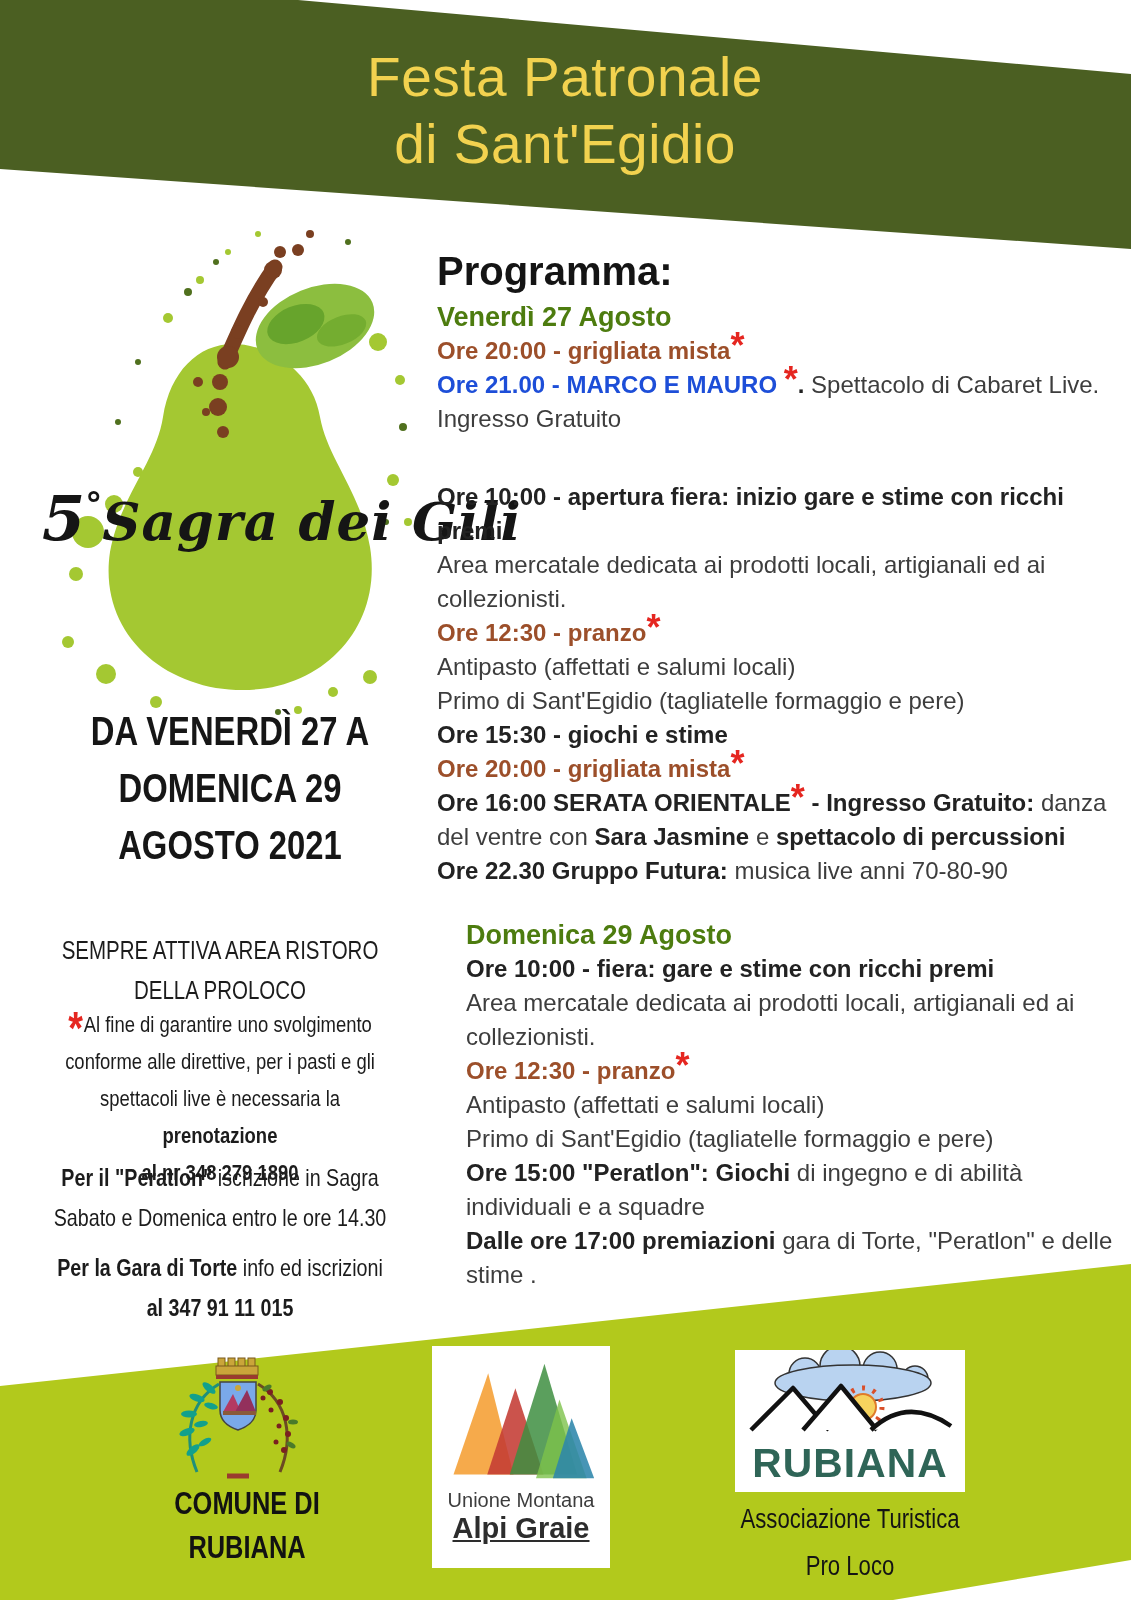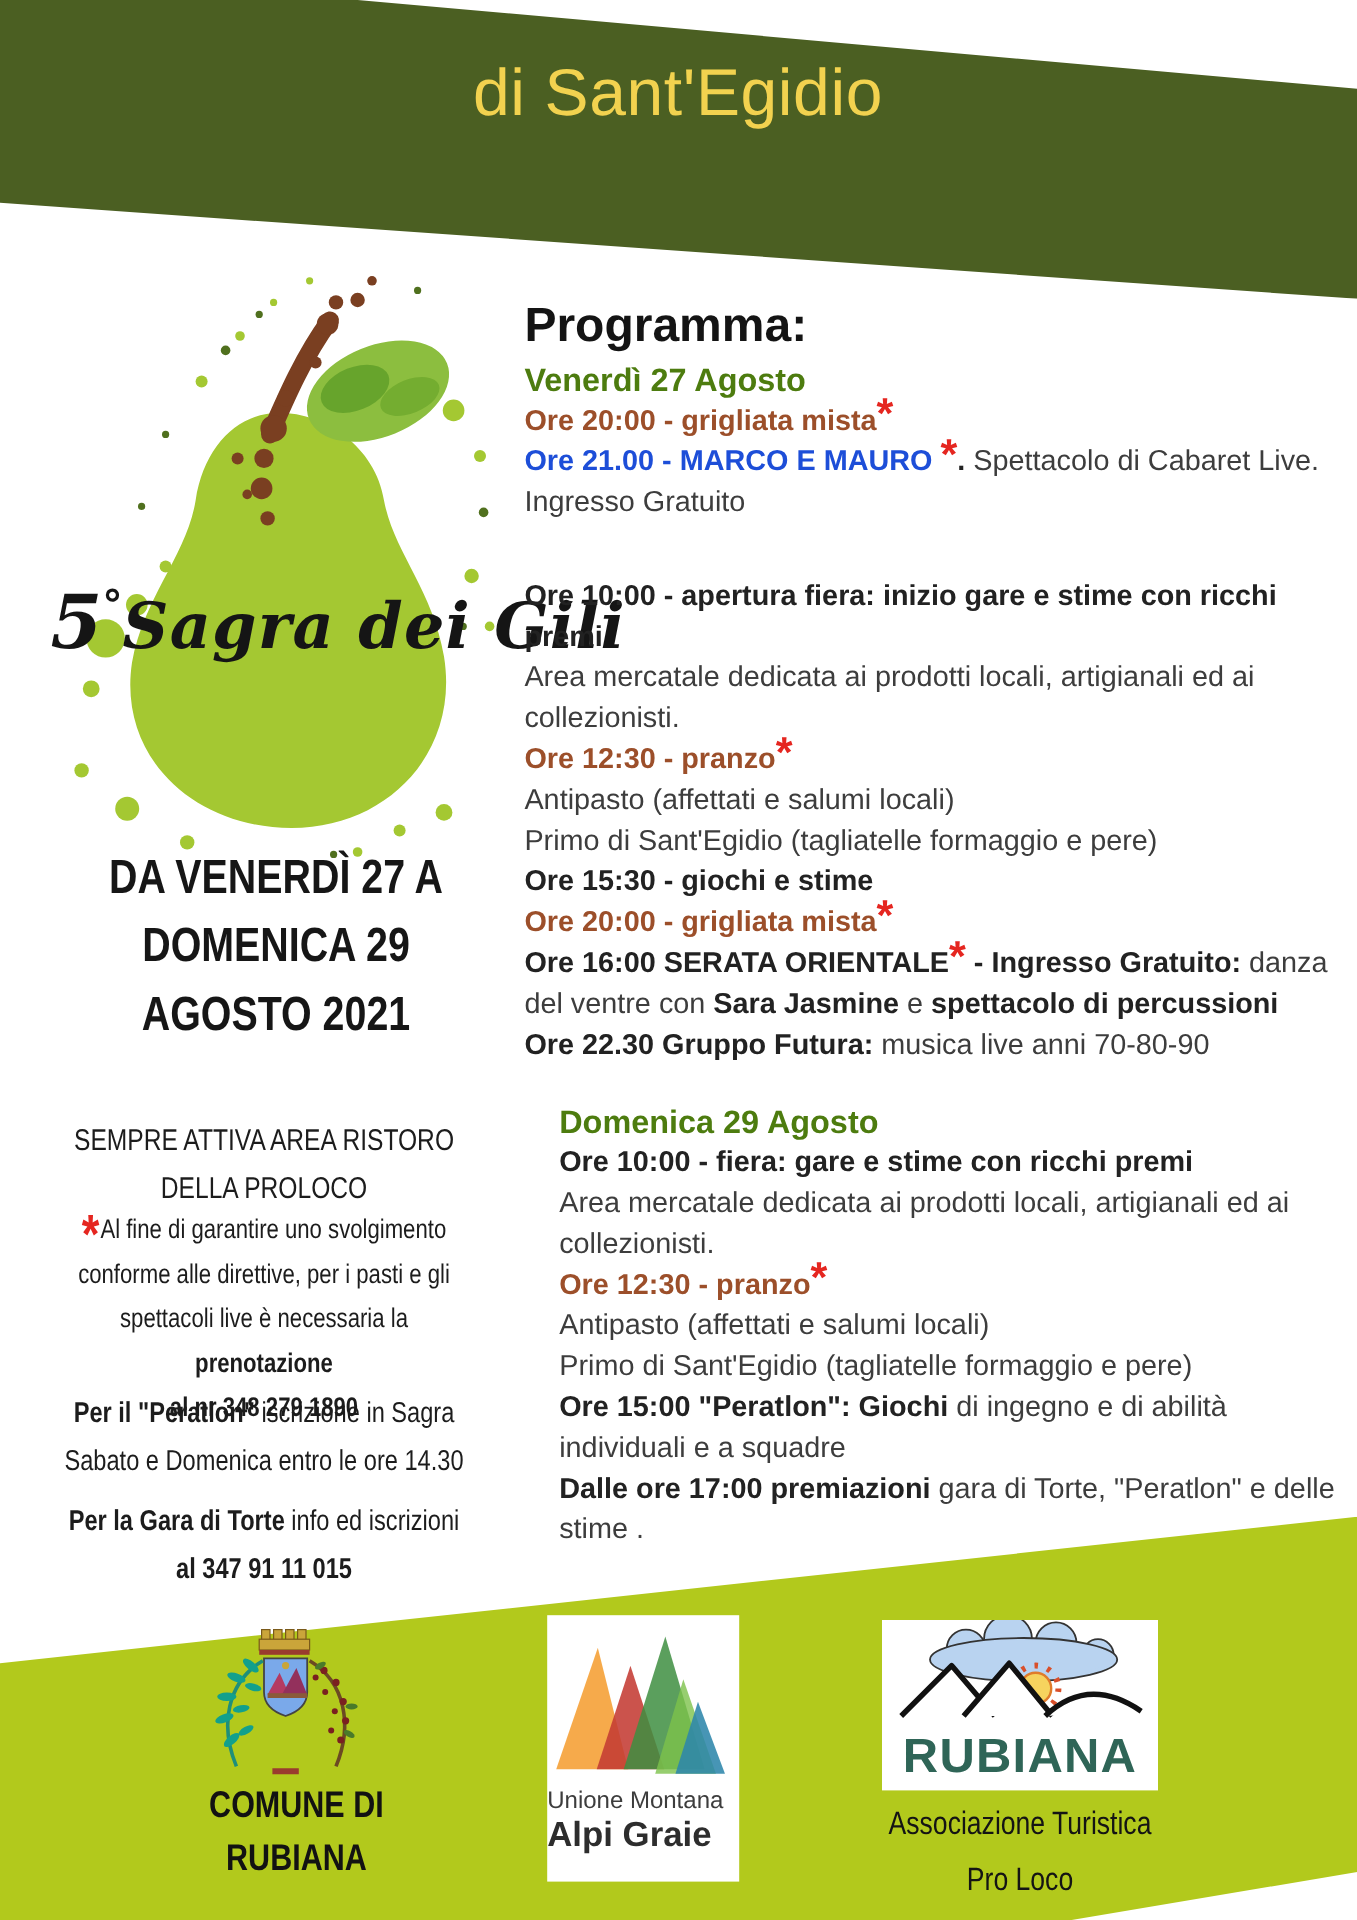--- a/index.html
+++ b/index.html
@@ -45,34 +45,35 @@
   .ast{color:#e52620;font-weight:bold;font-size:36px;line-height:0;vertical-align:1px;}
 
   
   .lime-band{left:0;top:0;width:1131px;height:1600px;background:#b2c91c;
     clip-path:polygon(0 1386px,100% 1264px,100% 1560px,893px 100%,0 100%);}
 
   
   .crest{left:167px;top:1350px;width:143px;height:133px;}
   .comune-text{left:157px;top:1482px;width:180px;text-align:center;font-weight:bold;
     font-size:31px;line-height:44px;color:#121212;}
-  .alpi-card{left:456px;top:1346px;width:160px;height:222px;background:#fff;}
+  .alpi-card{left:432px;top:1346px;width:178px;height:222px;background:#fff;text-align:center;}
   .alpi-card svg{margin-top:12px;}
   .alpi-l1{font-size:20px;line-height:24px;color:#3d3d3d;}
-  .alpi-l2{font-size:29px;line-height:32px;font-weight:bold;color:#2d2d2d;}
+  .alpi-l2{font-size:29px;line-height:32px;font-weight:bold;color:#2d2d2d;text-decoration:underline;}
   .rubiana-card{left:735px;top:1350px;width:230px;height:142px;background:#fff;text-align:center;}
   .rubiana-word{font-weight:bold;font-size:40px;line-height:42px;color:#2f6557;letter-spacing:1px;margin-top:-4px;
     transform:scaleX(1.02);transform-origin:50% 50%;}
   .assoc-text{left:690px;top:1496px;width:320px;text-align:center;font-size:27px;line-height:47px;color:#141414;}
 </style>
 </head>
 <body>
 
 <div class="abs banner-band"></div>
 <div class="abs banner-text">
+  <div>Festa Patronale</div>
   <div>di Sant'Egidio</div>
 </div>
 
 <div class="abs pear-wrap">
   <svg width="385" height="500" viewBox="0 0 385 500">
 
     <g fill="#a4c832">
       <circle cx="40" cy="310" r="16"></circle>
         <circle cx="28" cy="352" r="7"></circle>
         <circle cx="66" cy="282" r="9"></circle>

